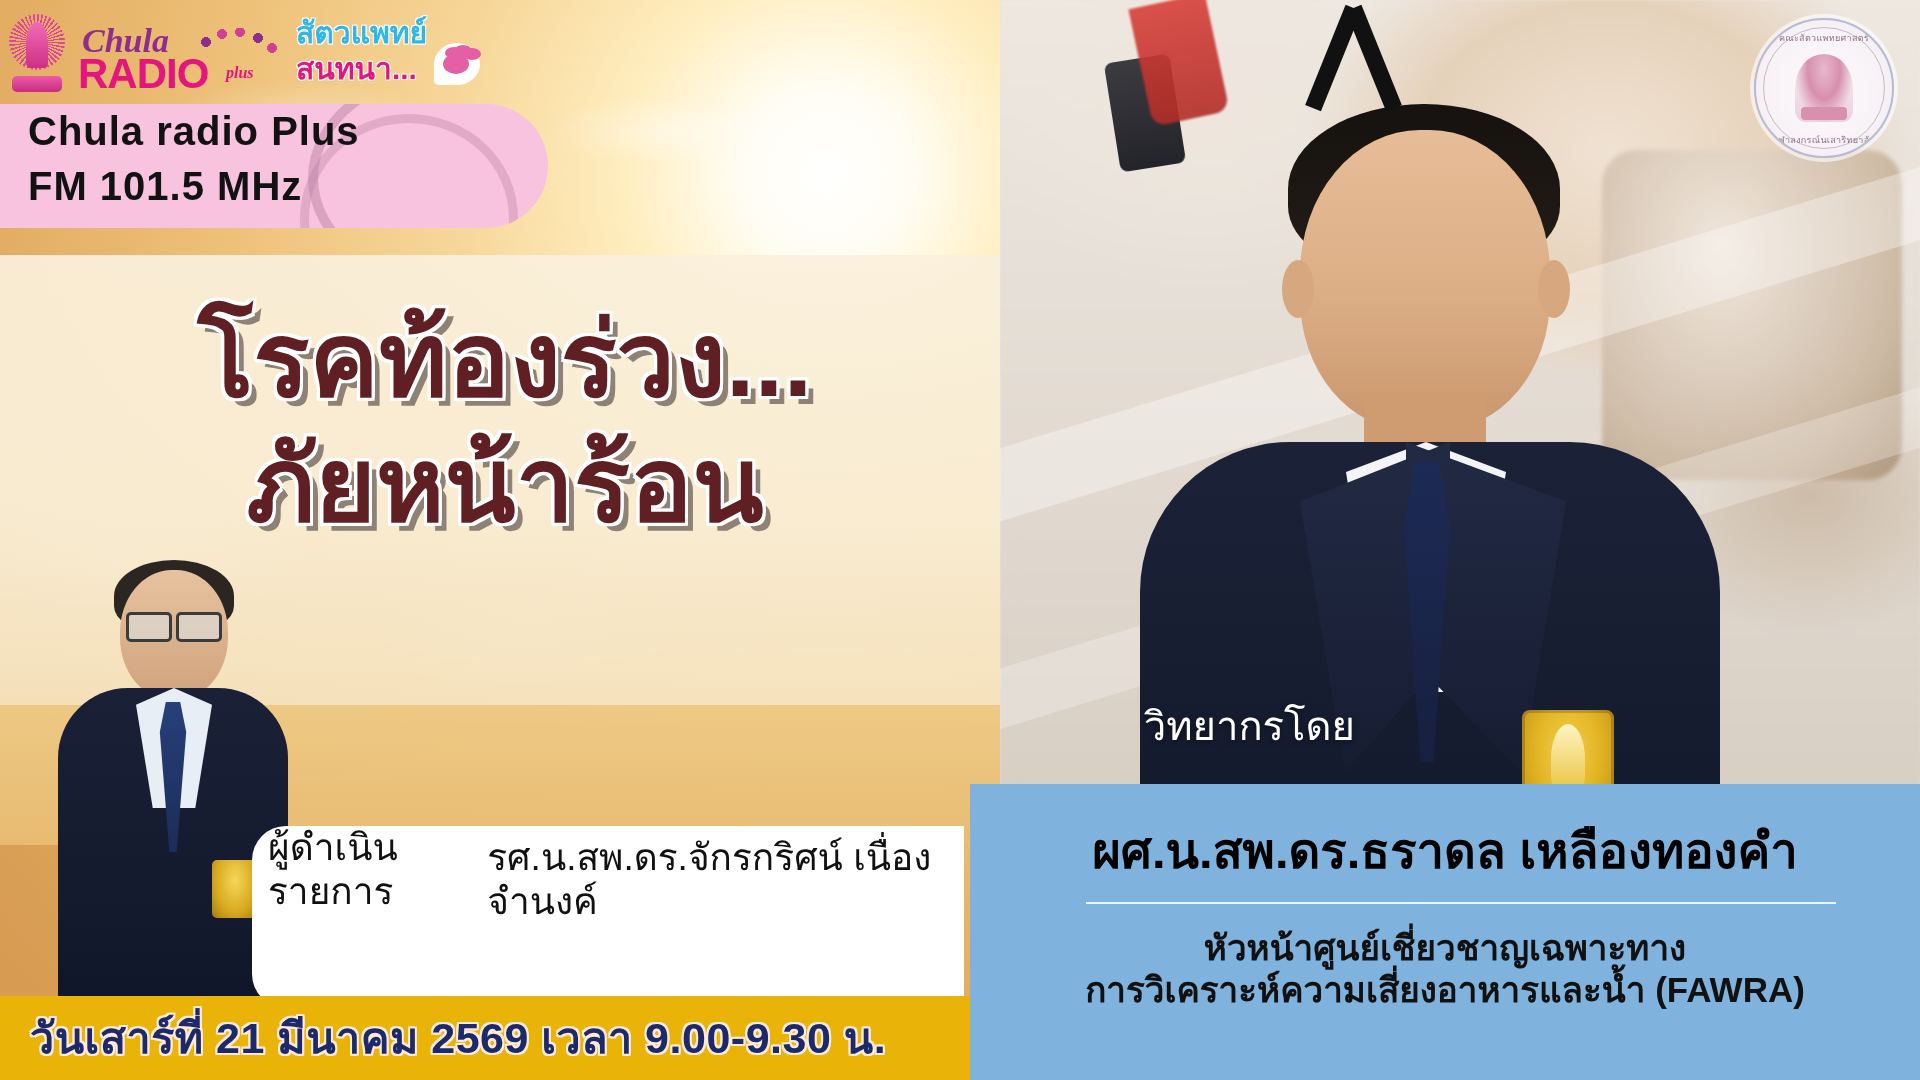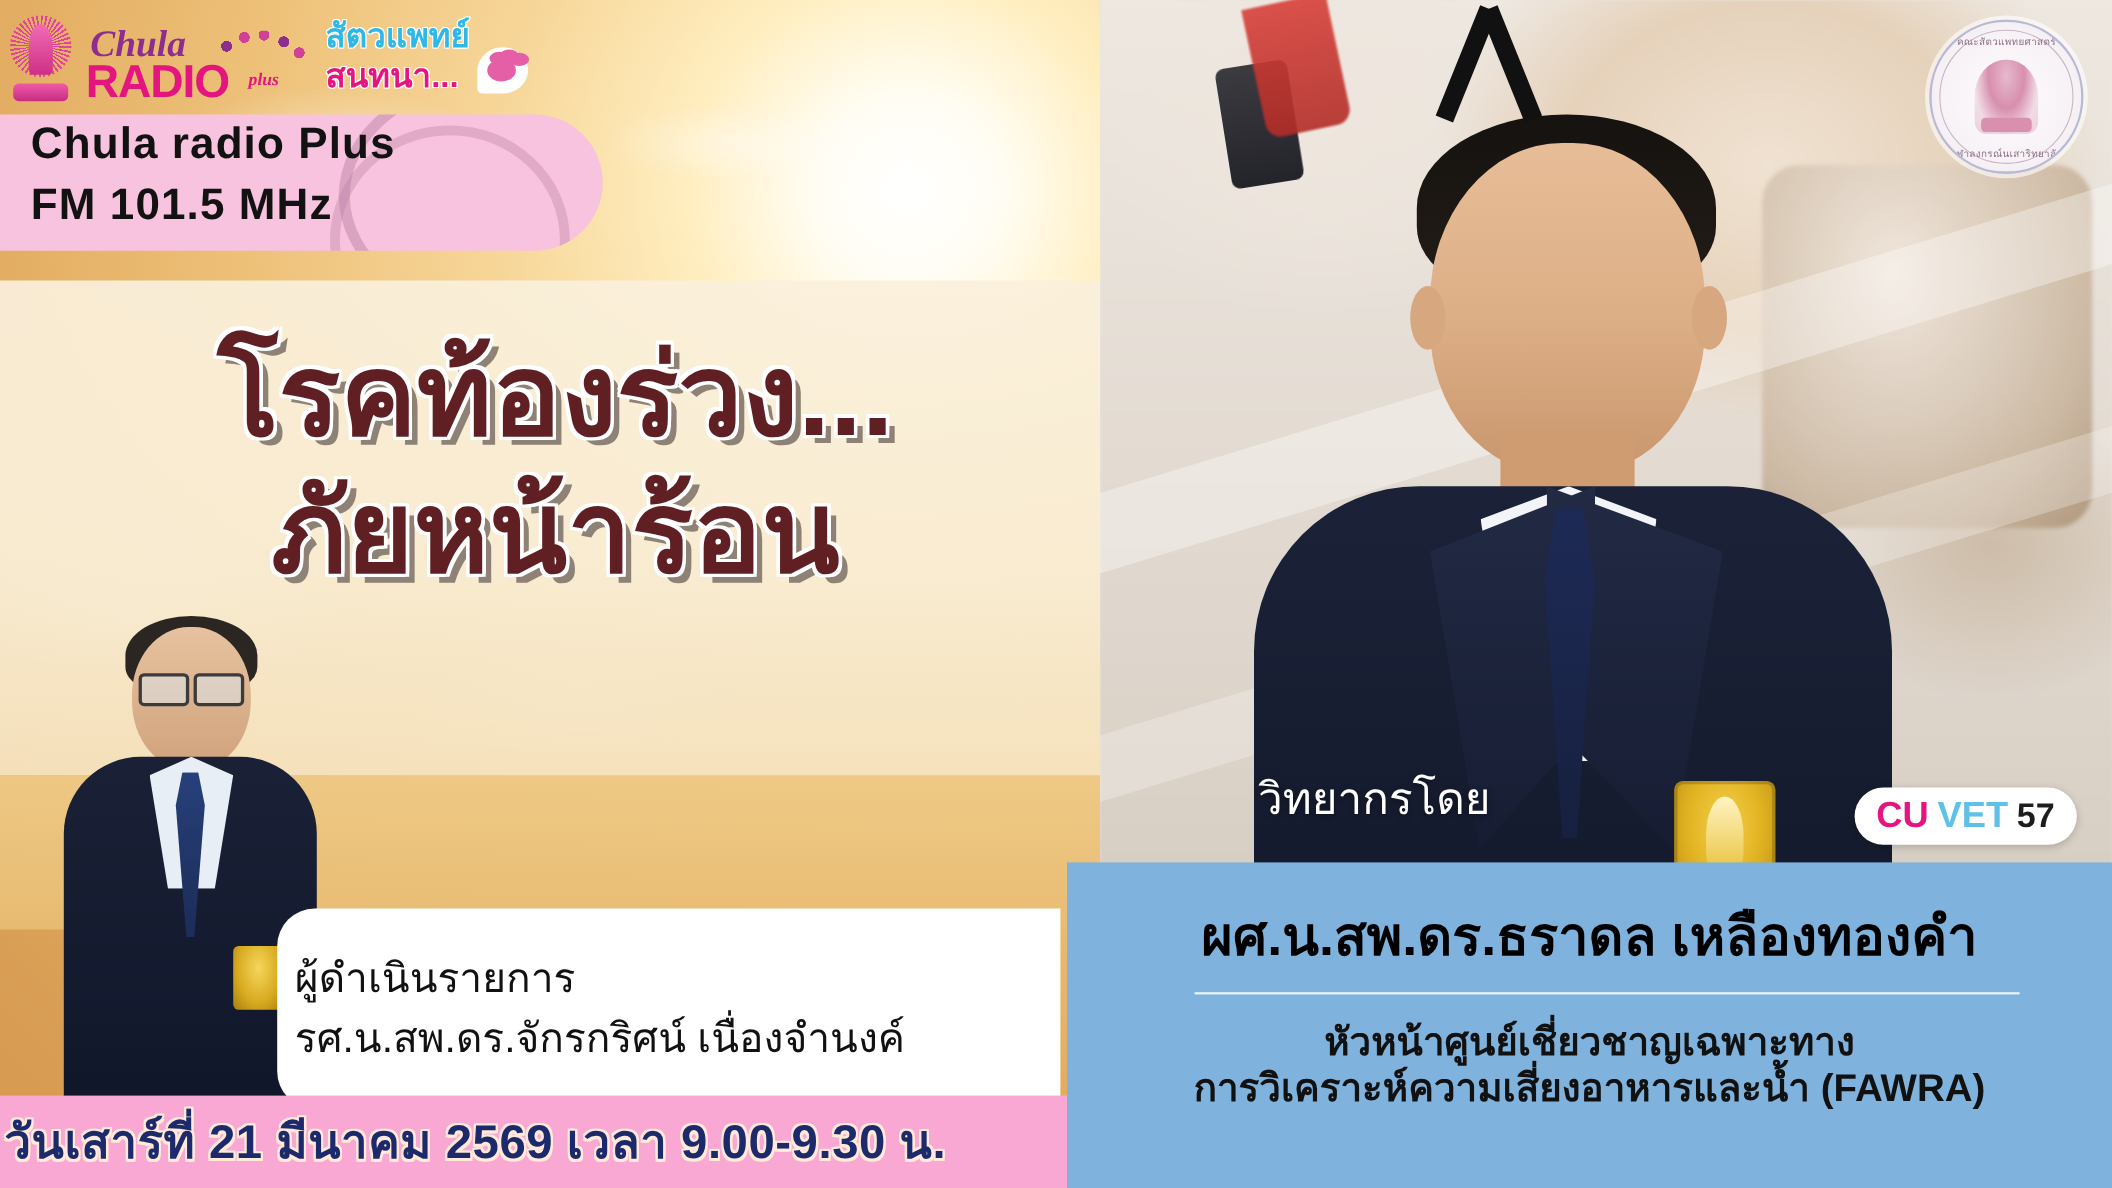--- a/index.html
+++ b/index.html
@@ -290,35 +290,35 @@
   .host .h-tie{position:absolute;left:100px;top:142px;width:30px;height:150px;background:linear-gradient(180deg,#27407a,#1b2d58);clip-path:polygon(26% 0,74% 0,94% 20%,62% 100%,38% 100%,6% 20%);}
   .host .h-crest{
     position:absolute;left:154px;top:300px;width:46px;height:58px;border-radius:5px;
     background:radial-gradient(ellipse at 50% 35%,#f6d65b,#d7a91f 60%,#a37c12 100%);
   }
 
   
   .host-panel{
     position:absolute;left:252px;top:826px;width:712px;height:182px;
     background:#fff;border-radius:34px 0 0 34px;
-    display:flex;flex-direction:column;justify-content:center;
+    display:flex;flex-direction:row;
     padding-left:16px;box-sizing:border-box;
   }
   .host-panel .role{
     font-size:37px;color:#111;font-weight:500;padding-left:0;line-height:1.2;
   }
   .host-panel .hostname{
     font-size:37px;color:#111;font-weight:500;margin-top:10px;line-height:1.2;
   }
 
   
   .datebar{
     position:absolute;left:0;bottom:0;width:1160px;height:84px;
-    background:#f9a8d4;
-    display:flex;align-items:center;padding-left:4px;box-sizing:border-box;
+    background:#eab308;
+    display:flex;align-items:center;padding-left:30px;box-sizing:border-box;
   }
   .datebar .dtxt{
     font-size:43px;font-weight:bold;color:#1c2a6b;letter-spacing:.5px;
     text-shadow:
       2px 0 0 #ffe9d8,-2px 0 0 #ffe9d8,0 2px 0 #ffe9d8,0 -2px 0 #ffe9d8,
       2px 2px 0 #ffe9d8,-2px 2px 0 #ffe9d8,2px -2px 0 #ffe9d8,-2px -2px 0 #ffe9d8;
   }
 
   
   .guest-label{
@@ -447,25 +447,20 @@
   <div class="host-panel">
     <div class="role">ผู้ดำเนินรายการ</div>
     <div class="hostname">รศ.น.สพ.ดร.จักรกริศน์ เนื่องจำนงค์</div>
   </div>
 
   <div class="datebar">
     <div class="dtxt">วันเสาร์ที่ 21 มีนาคม 2569 เวลา 9.00-9.30 น.</div>
   </div>
 
   <div class="guest-label">วิทยากรโดย</div>
-  <div class="cuvet">
-    <span class="cu">CU</span>
-    <span class="vet">VET</span>
-    <span class="num">57</span>
-  </div>
 
   <div class="blue-panel">
     <div class="gname">ผศ.น.สพ.ดร.ธราดล เหลืองทองคำ</div>
     <div class="divider"></div>
     <div class="gsub1">หัวหน้าศูนย์เชี่ยวชาญเฉพาะทาง</div>
     <div class="gsub2">การวิเคราะห์ความเสี่ยงอาหารและน้ำ (FAWRA)</div>
   </div>
 
 </div>
 

